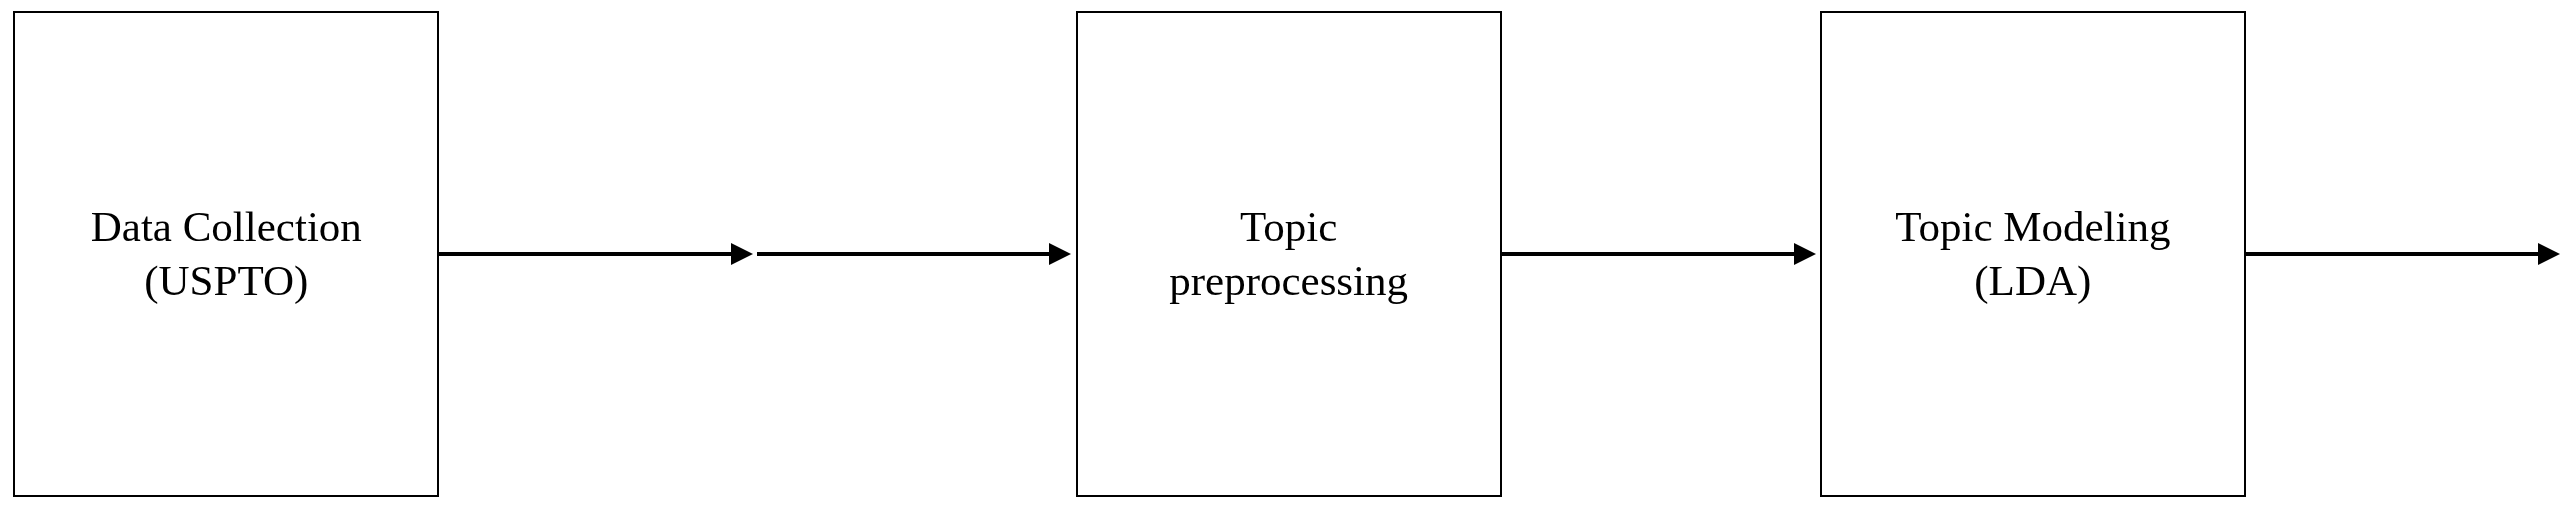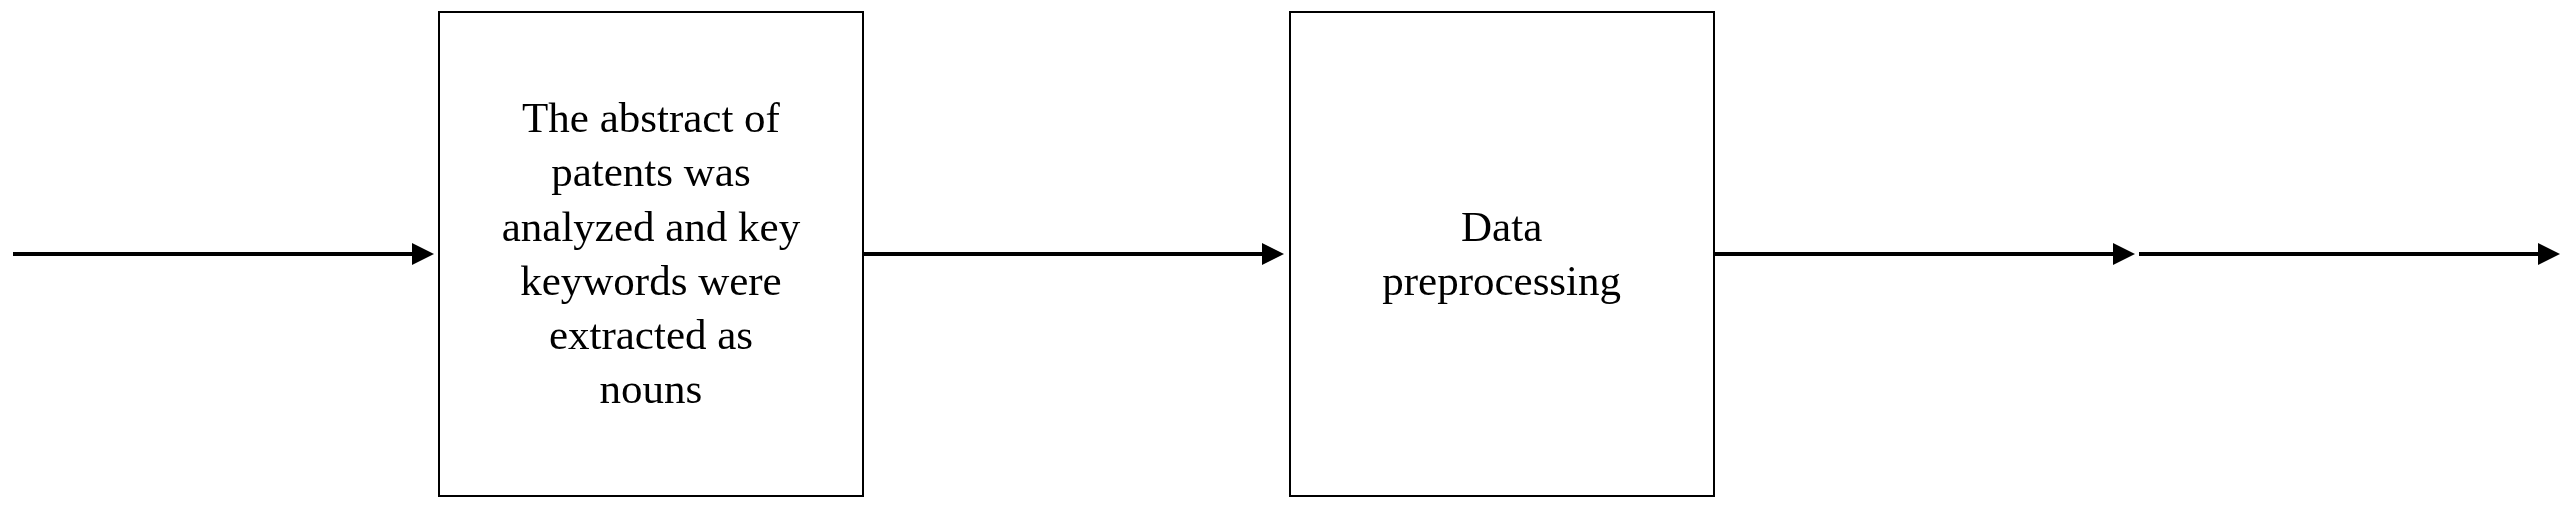--- a/index.html
+++ b/index.html
@@ -56,51 +56,51 @@
     border-left: 22px solid #000000;
     margin-left: -0.7px;
     margin-right: 4.2px;
   }
 </style>
 </head>
 <body>
 
 <div class="canvas">
 
-
-  <div class="connector">
-    <div class="shaft"></div>
-    <div class="head"></div>
-  </div>
-
   <div class="step">
-    <div class="step-label">The abstract of
-patents was
-analyzed and key
-keywords were
-extracted as
-nouns</div>
-  </div>
-
-  <div class="connector">
-    <div class="shaft"></div>
-    <div class="head"></div>
-  </div>
-
-  <div class="step">
-    <div class="step-label">Data
-preprocessing</div>
+    <div class="step-label">Data Collection
+(USPTO)</div>
   </div>
 
   <div class="connector">
     <div class="shaft"></div>
     <div class="head"></div>
   </div>
 
 
   <div class="connector">
     <div class="shaft"></div>
     <div class="head"></div>
   </div>
 
+  <div class="step">
+    <div class="step-label">Topic
+preprocessing</div>
+  </div>
+
+  <div class="connector">
+    <div class="shaft"></div>
+    <div class="head"></div>
+  </div>
+
+  <div class="step">
+    <div class="step-label">Topic Modeling
+(LDA)</div>
+  </div>
+
+  <div class="connector">
+    <div class="shaft"></div>
+    <div class="head"></div>
+  </div>
+
 
 </div>
 
 
 </body></html>

